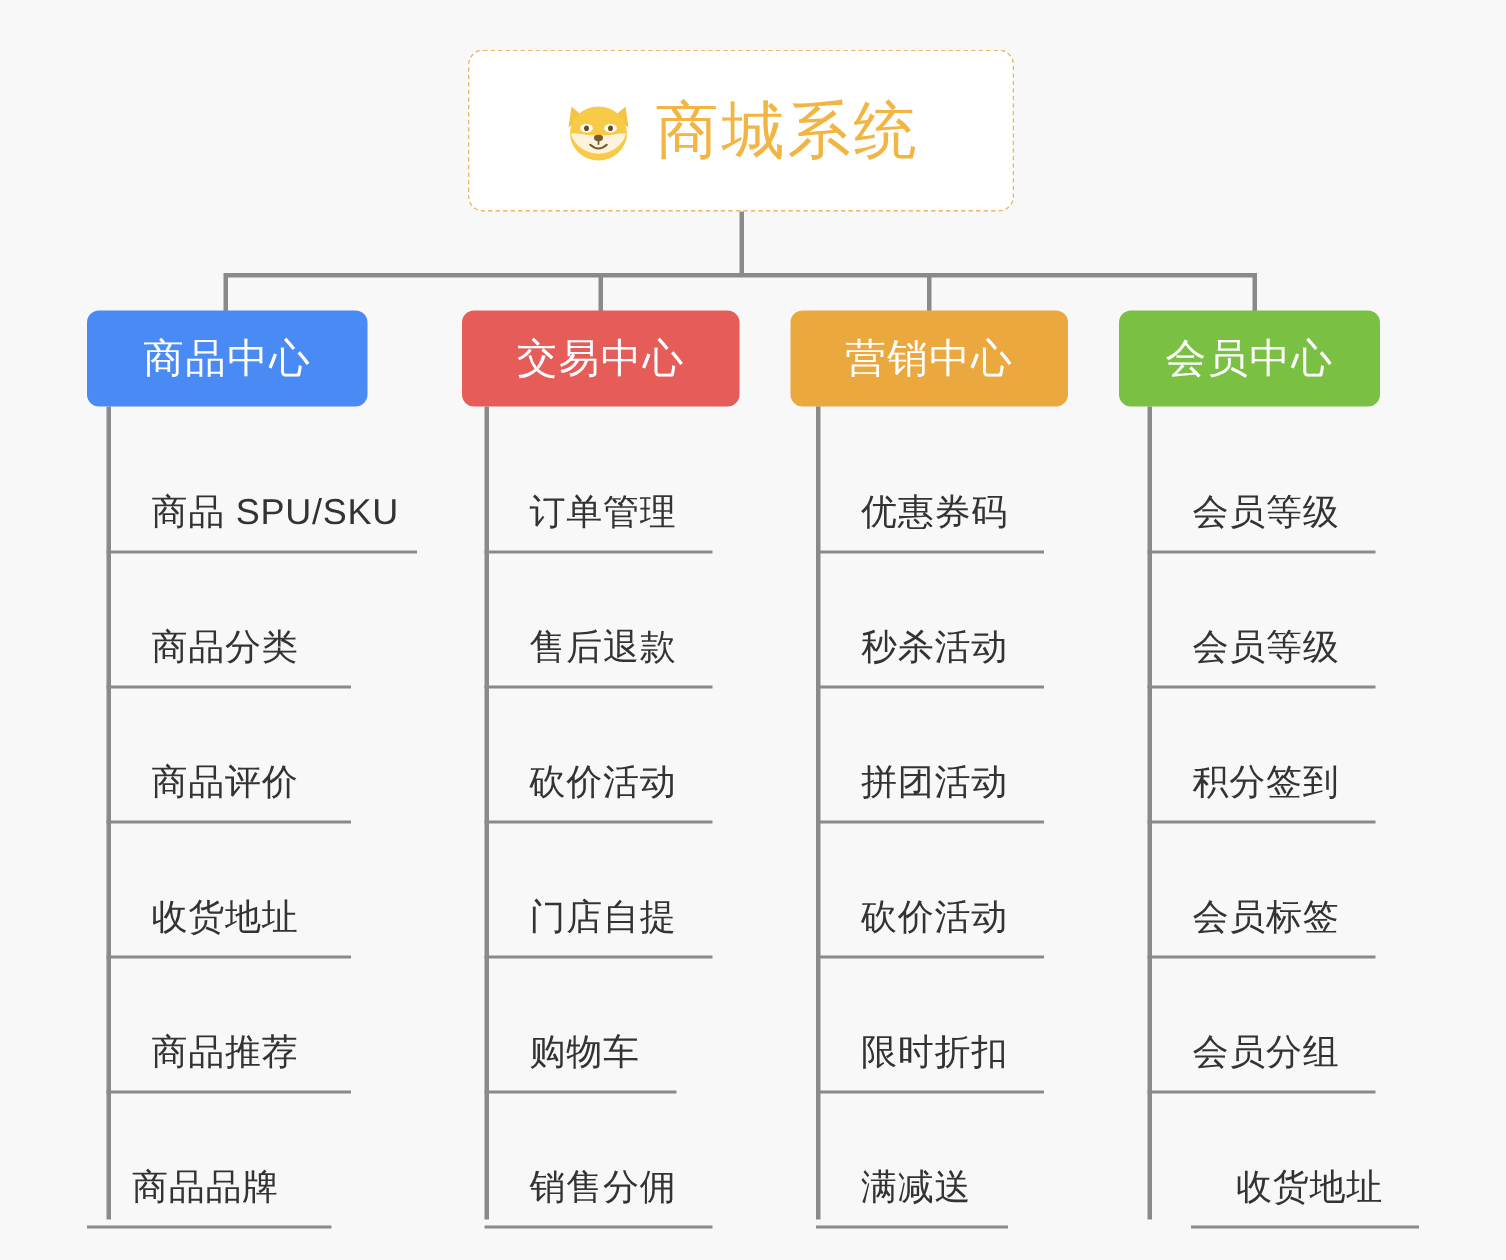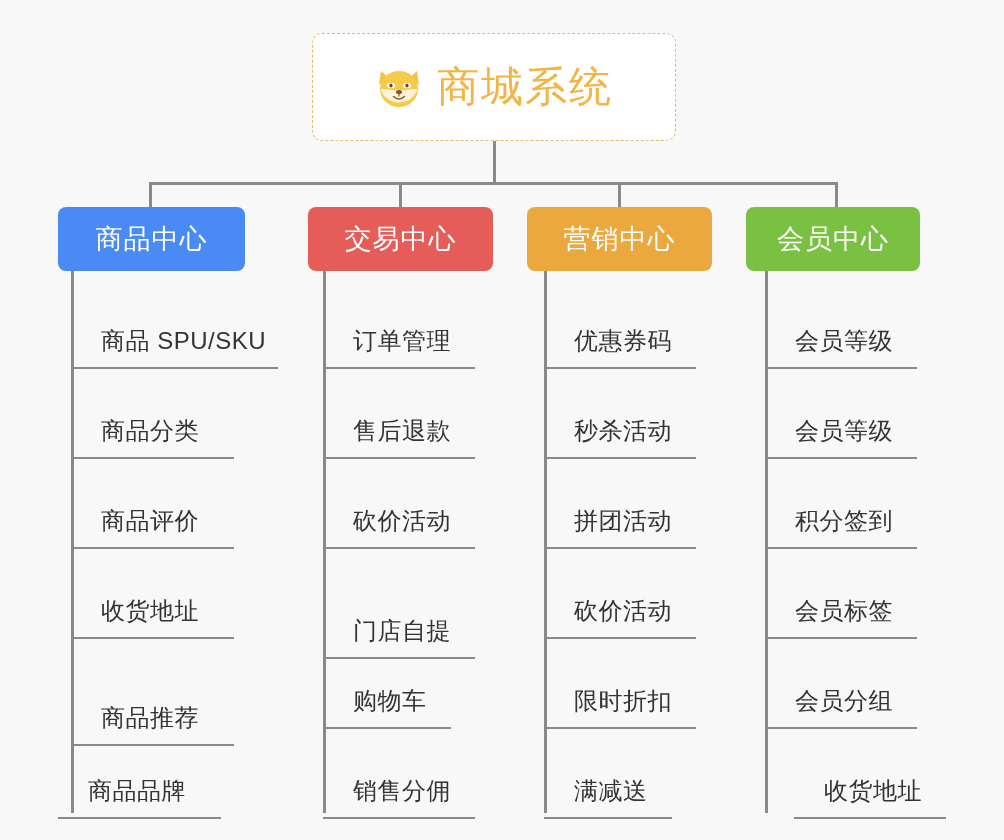--- a/index.html
+++ b/index.html
@@ -166,21 +166,21 @@
       <div class="leaf-underline" style="width: 163px; background: rgb(138, 138, 138);"></div>
     </div>
     <div class="leaf" style="left:13px; top:252px; width:163px;">
       <div class="leaf-label">商品评价</div>
       <div class="leaf-underline" style="width: 163px; background: rgb(138, 138, 138);"></div>
     </div>
     <div class="leaf" style="left:13px; top:342px; width:163px;">
       <div class="leaf-label">收货地址</div>
       <div class="leaf-underline" style="width: 163px; background: rgb(138, 138, 138);"></div>
     </div>
-    <div class="leaf" style="left:13px; top:449px; width:163px;padding-left:12px;">
+    <div class="leaf" style="left:13px; top:432px; width:163px;padding-left:12px;">
       <div class="leaf-label">商品推荐</div>
       <div class="leaf-underline" style="width: 163px; background: rgb(138, 138, 138);"></div>
     </div>
     <div class="leaf" style="left:0; top:522px; width:163px;text-decoration:underline;">
       <div class="leaf-label">商品品牌</div>
       <div class="leaf-underline" style="width: 163px; background: rgb(138, 138, 138);"></div>
     </div>
   </div>
 
   <div class="column" style="left:308px; width:230px;">
@@ -194,21 +194,21 @@
       <div class="leaf-underline" style="width: 152px; background: rgb(138, 138, 138);"></div>
     </div>
     <div class="leaf" style="left:15px; top:162px; width:152px;">
       <div class="leaf-label">售后退款</div>
       <div class="leaf-underline" style="width: 152px; background: rgb(138, 138, 138);"></div>
     </div>
     <div class="leaf" style="left:15px; top:252px; width:152px;">
       <div class="leaf-label">砍价活动</div>
       <div class="leaf-underline" style="width: 152px; background: rgb(138, 138, 138);"></div>
     </div>
-    <div class="leaf" style="left:15px; top:362px; width:152px;">
+    <div class="leaf" style="left:15px; top:342px; width:152px;">
       <div class="leaf-label">门店自提</div>
       <div class="leaf-underline" style="width: 152px; background: rgb(138, 138, 138);"></div>
     </div>
     <div class="leaf" style="left:15px; top:432px; width:128px;font-family:Liberation Serif, serif;">
       <div class="leaf-label">购物车</div>
       <div class="leaf-underline" style="width: 128px; background: rgb(138, 138, 138);"></div>
     </div>
     <div class="leaf" style="left:15px; top:522px; width:152px;">
       <div class="leaf-label">销售分佣</div>
       <div class="leaf-underline" style="width: 152px; background: rgb(138, 138, 138);"></div>

